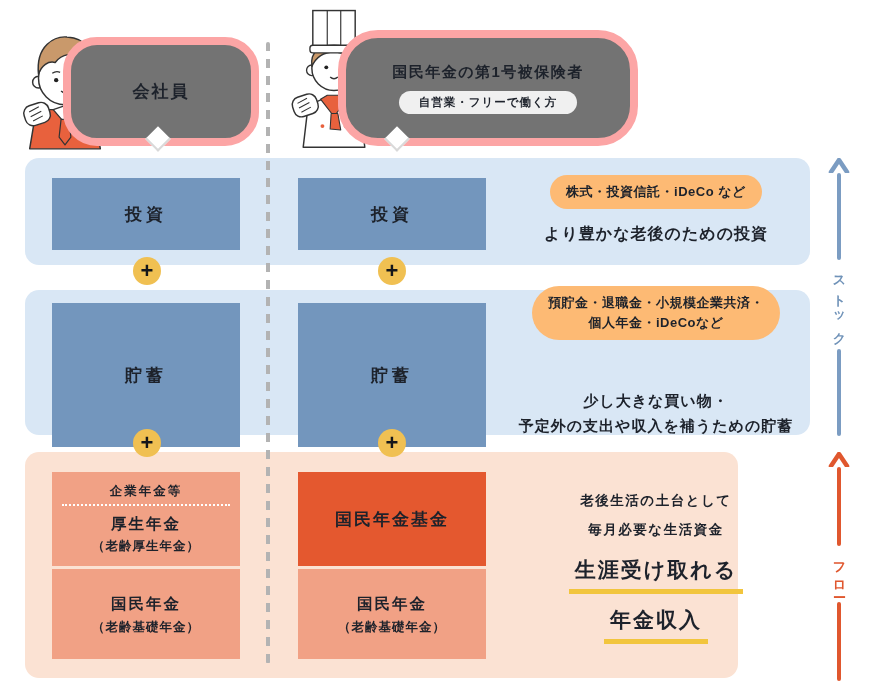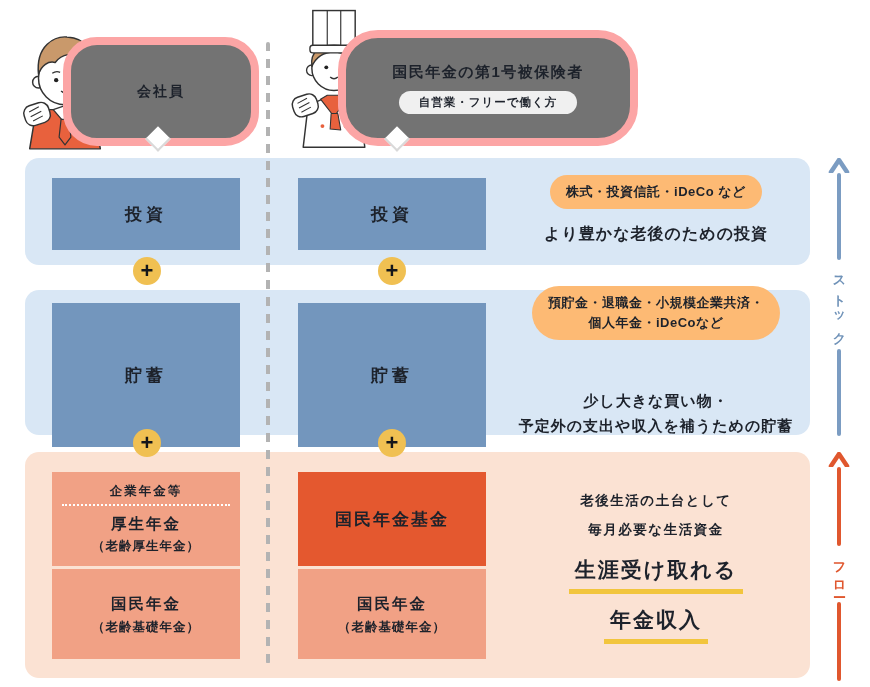--- a/index.html
+++ b/index.html
@@ -21,34 +21,34 @@
     display:flex;flex-direction:column;align-items:center;justify-content:center;
   }
   .bubble .tail{
     position:absolute;width:16px;height:16px;background:#fff;bottom:-10px;
     border-right:2px solid #d9d9d9;border-bottom:2px solid #d9d9d9;transform:rotate(45deg);
   }
   .bubble-left{left:63px;top:37px;width:180px;height:93px;border-radius:34px;}
   .bubble-left .tail{left:78px;}
   .bubble-right{left:338px;top:30px;width:284px;height:100px;border-radius:40px;}
   .bubble-right .tail{left:42px;}
-  .bubble-title{font-size:14px;font-weight:bold;letter-spacing:2px;}
+  .bubble-title{font-size:17px;font-weight:bold;letter-spacing:2px;}
   .bubble-title2{font-size:15px;font-weight:bold;letter-spacing:1.5px;}
   .bubble-pill{
     margin-top:9px;background:#f0f0f0;border-radius:15px;padding:4px 20px;
     font-size:11.5px;font-weight:bold;letter-spacing:1px;
   }
 
   
   .section{border-radius:14px;z-index:1;}
   .sec-blue{background:#d9e7f5;}
   .sec-pink{background:#fbe2d3;}
   .sec-invest{left:25px;top:158px;width:785px;height:107px;}
   .sec-savings{left:25px;top:290px;width:785px;height:145px;}
-  .sec-flow{left:25px;top:452px;width:785px;height:226px;font-family:Liberation Serif, serif;}
+  .sec-flow{left:25px;top:452px;width:713px;height:226px;font-family:Liberation Serif, serif;}
 
   .bigbox{
     position:absolute;display:flex;flex-direction:column;align-items:center;justify-content:center;
     font-weight:bold;color:#1d222b;text-align:center;
   }
   .box-blue{background:#7396bd;width:188px;height:72px;font-size:17px;letter-spacing:4px;}
   .box-blue.tall{height:144px;}
   .box-salmon{background:#f1a185;width:188px;}
   .box-orange{background:#e4582f;width:188px;font-size:17px;letter-spacing:2px;}
 

